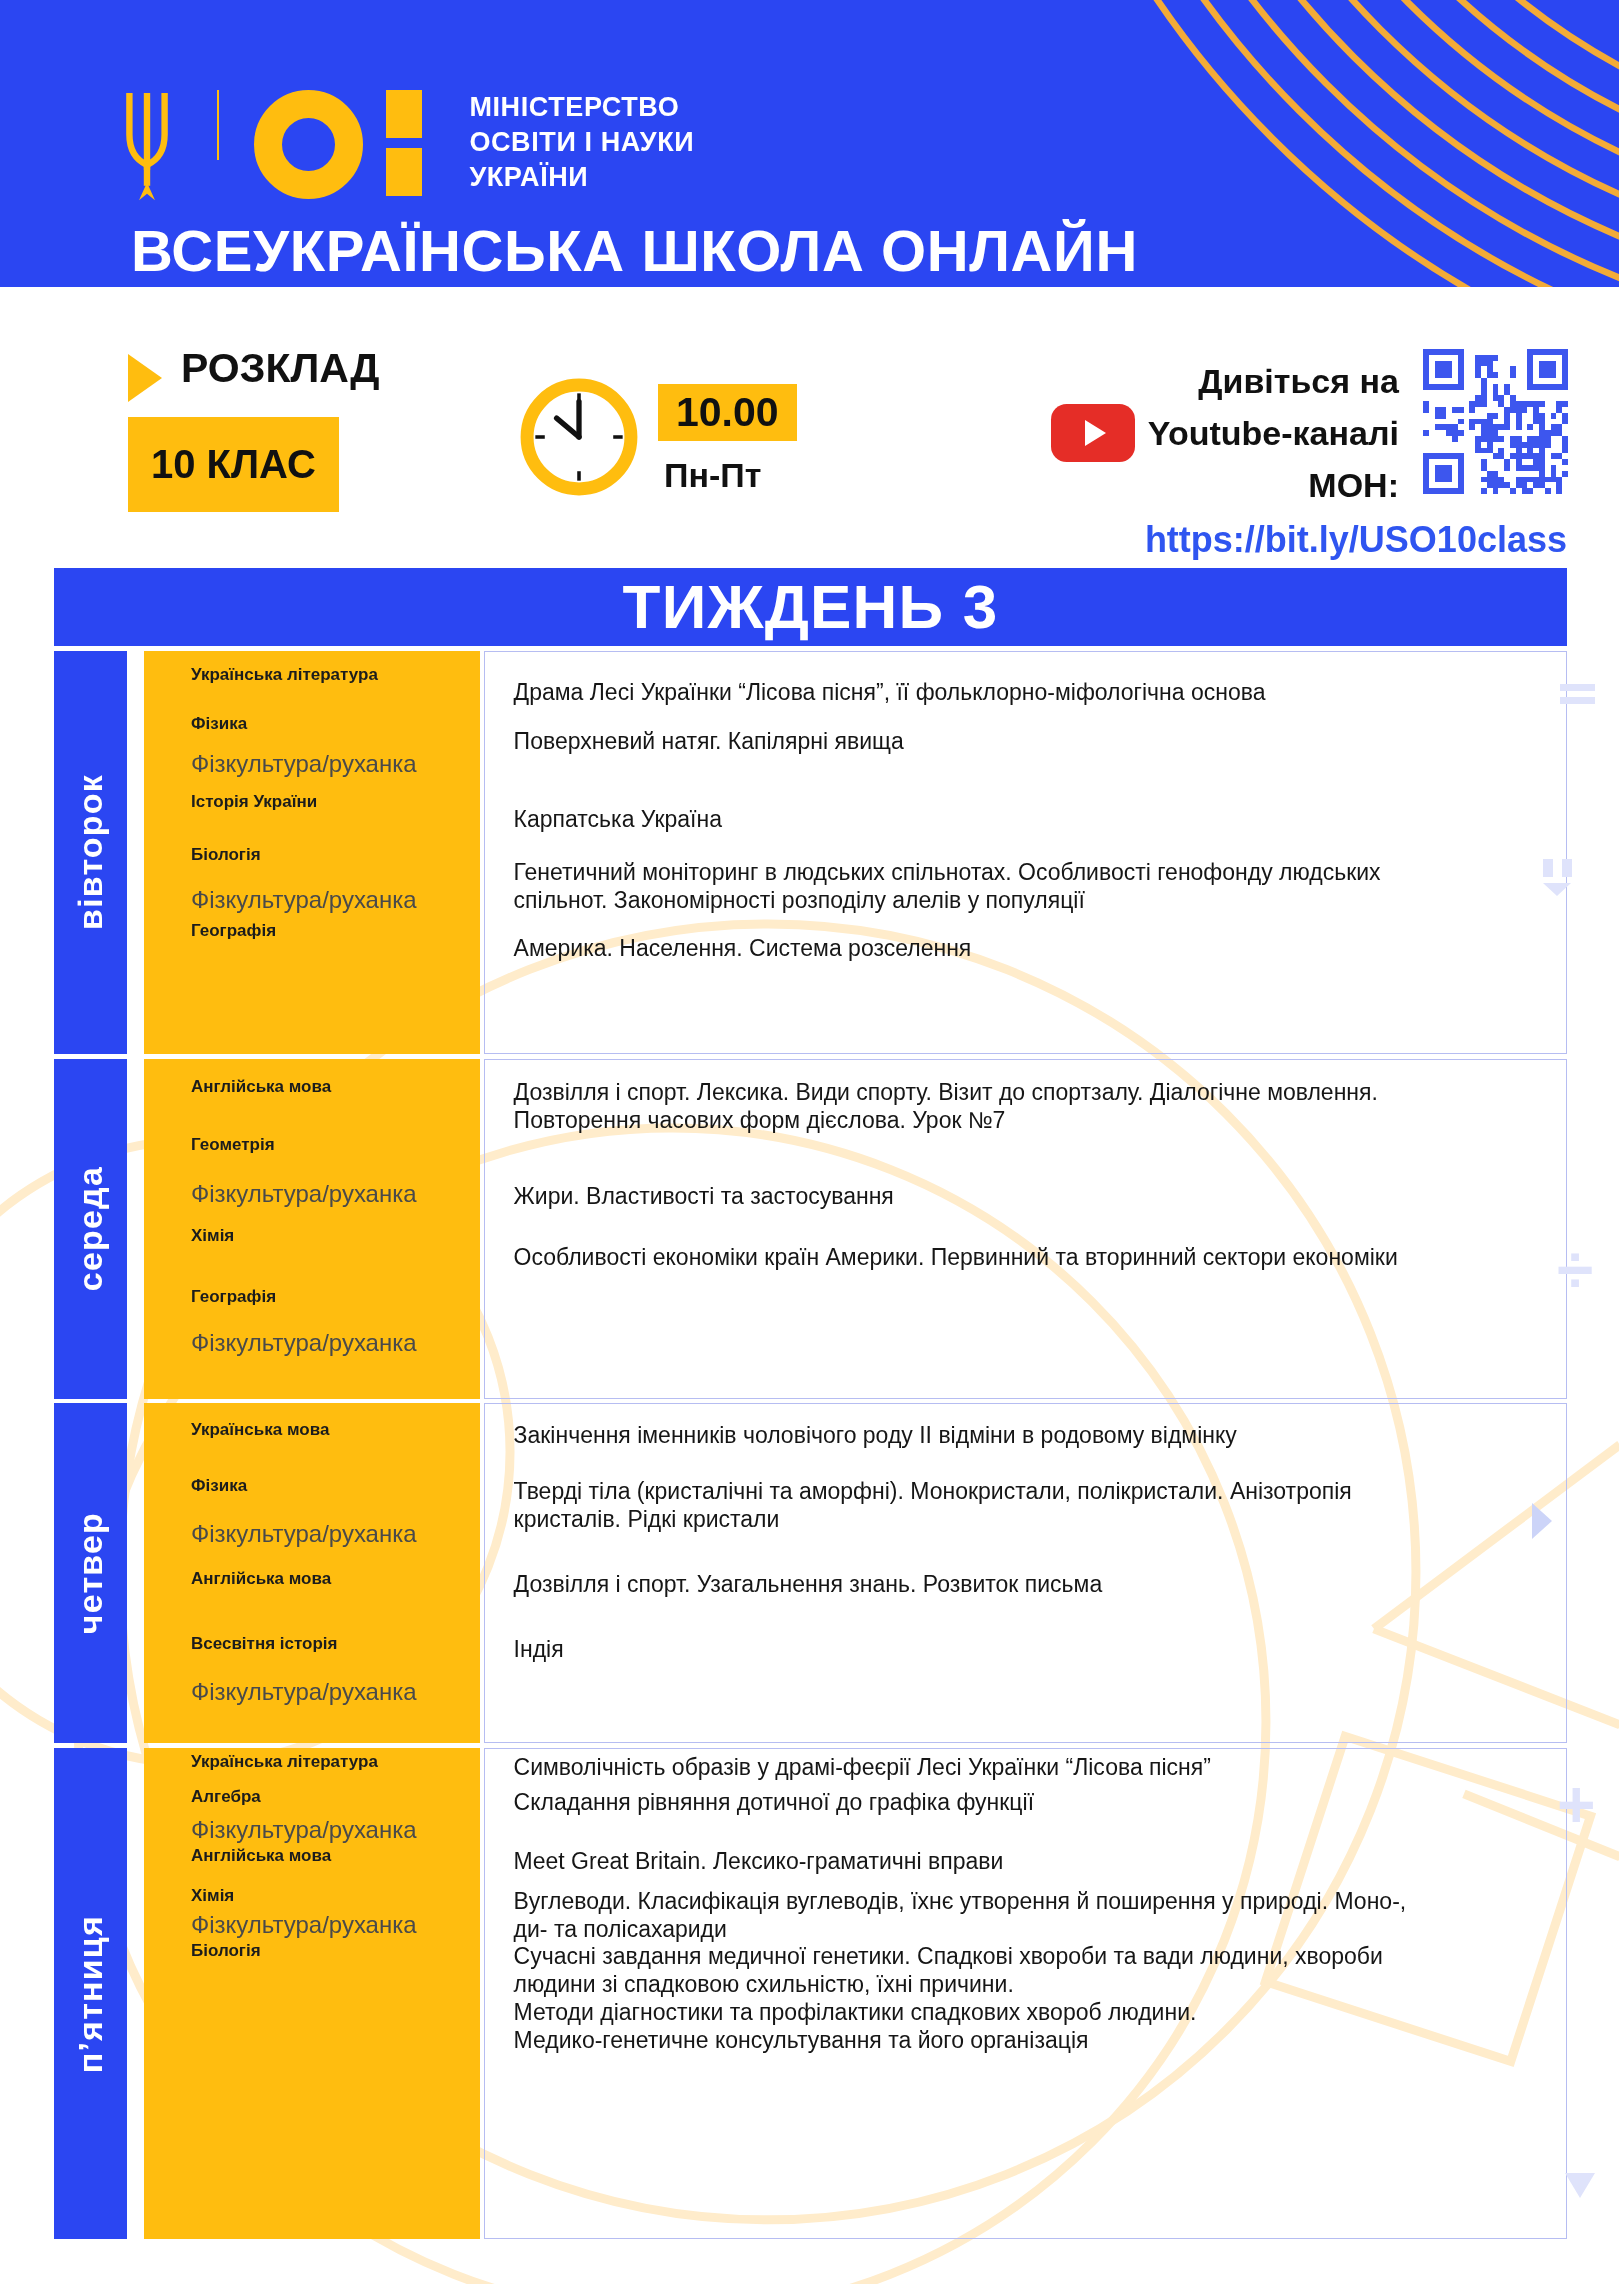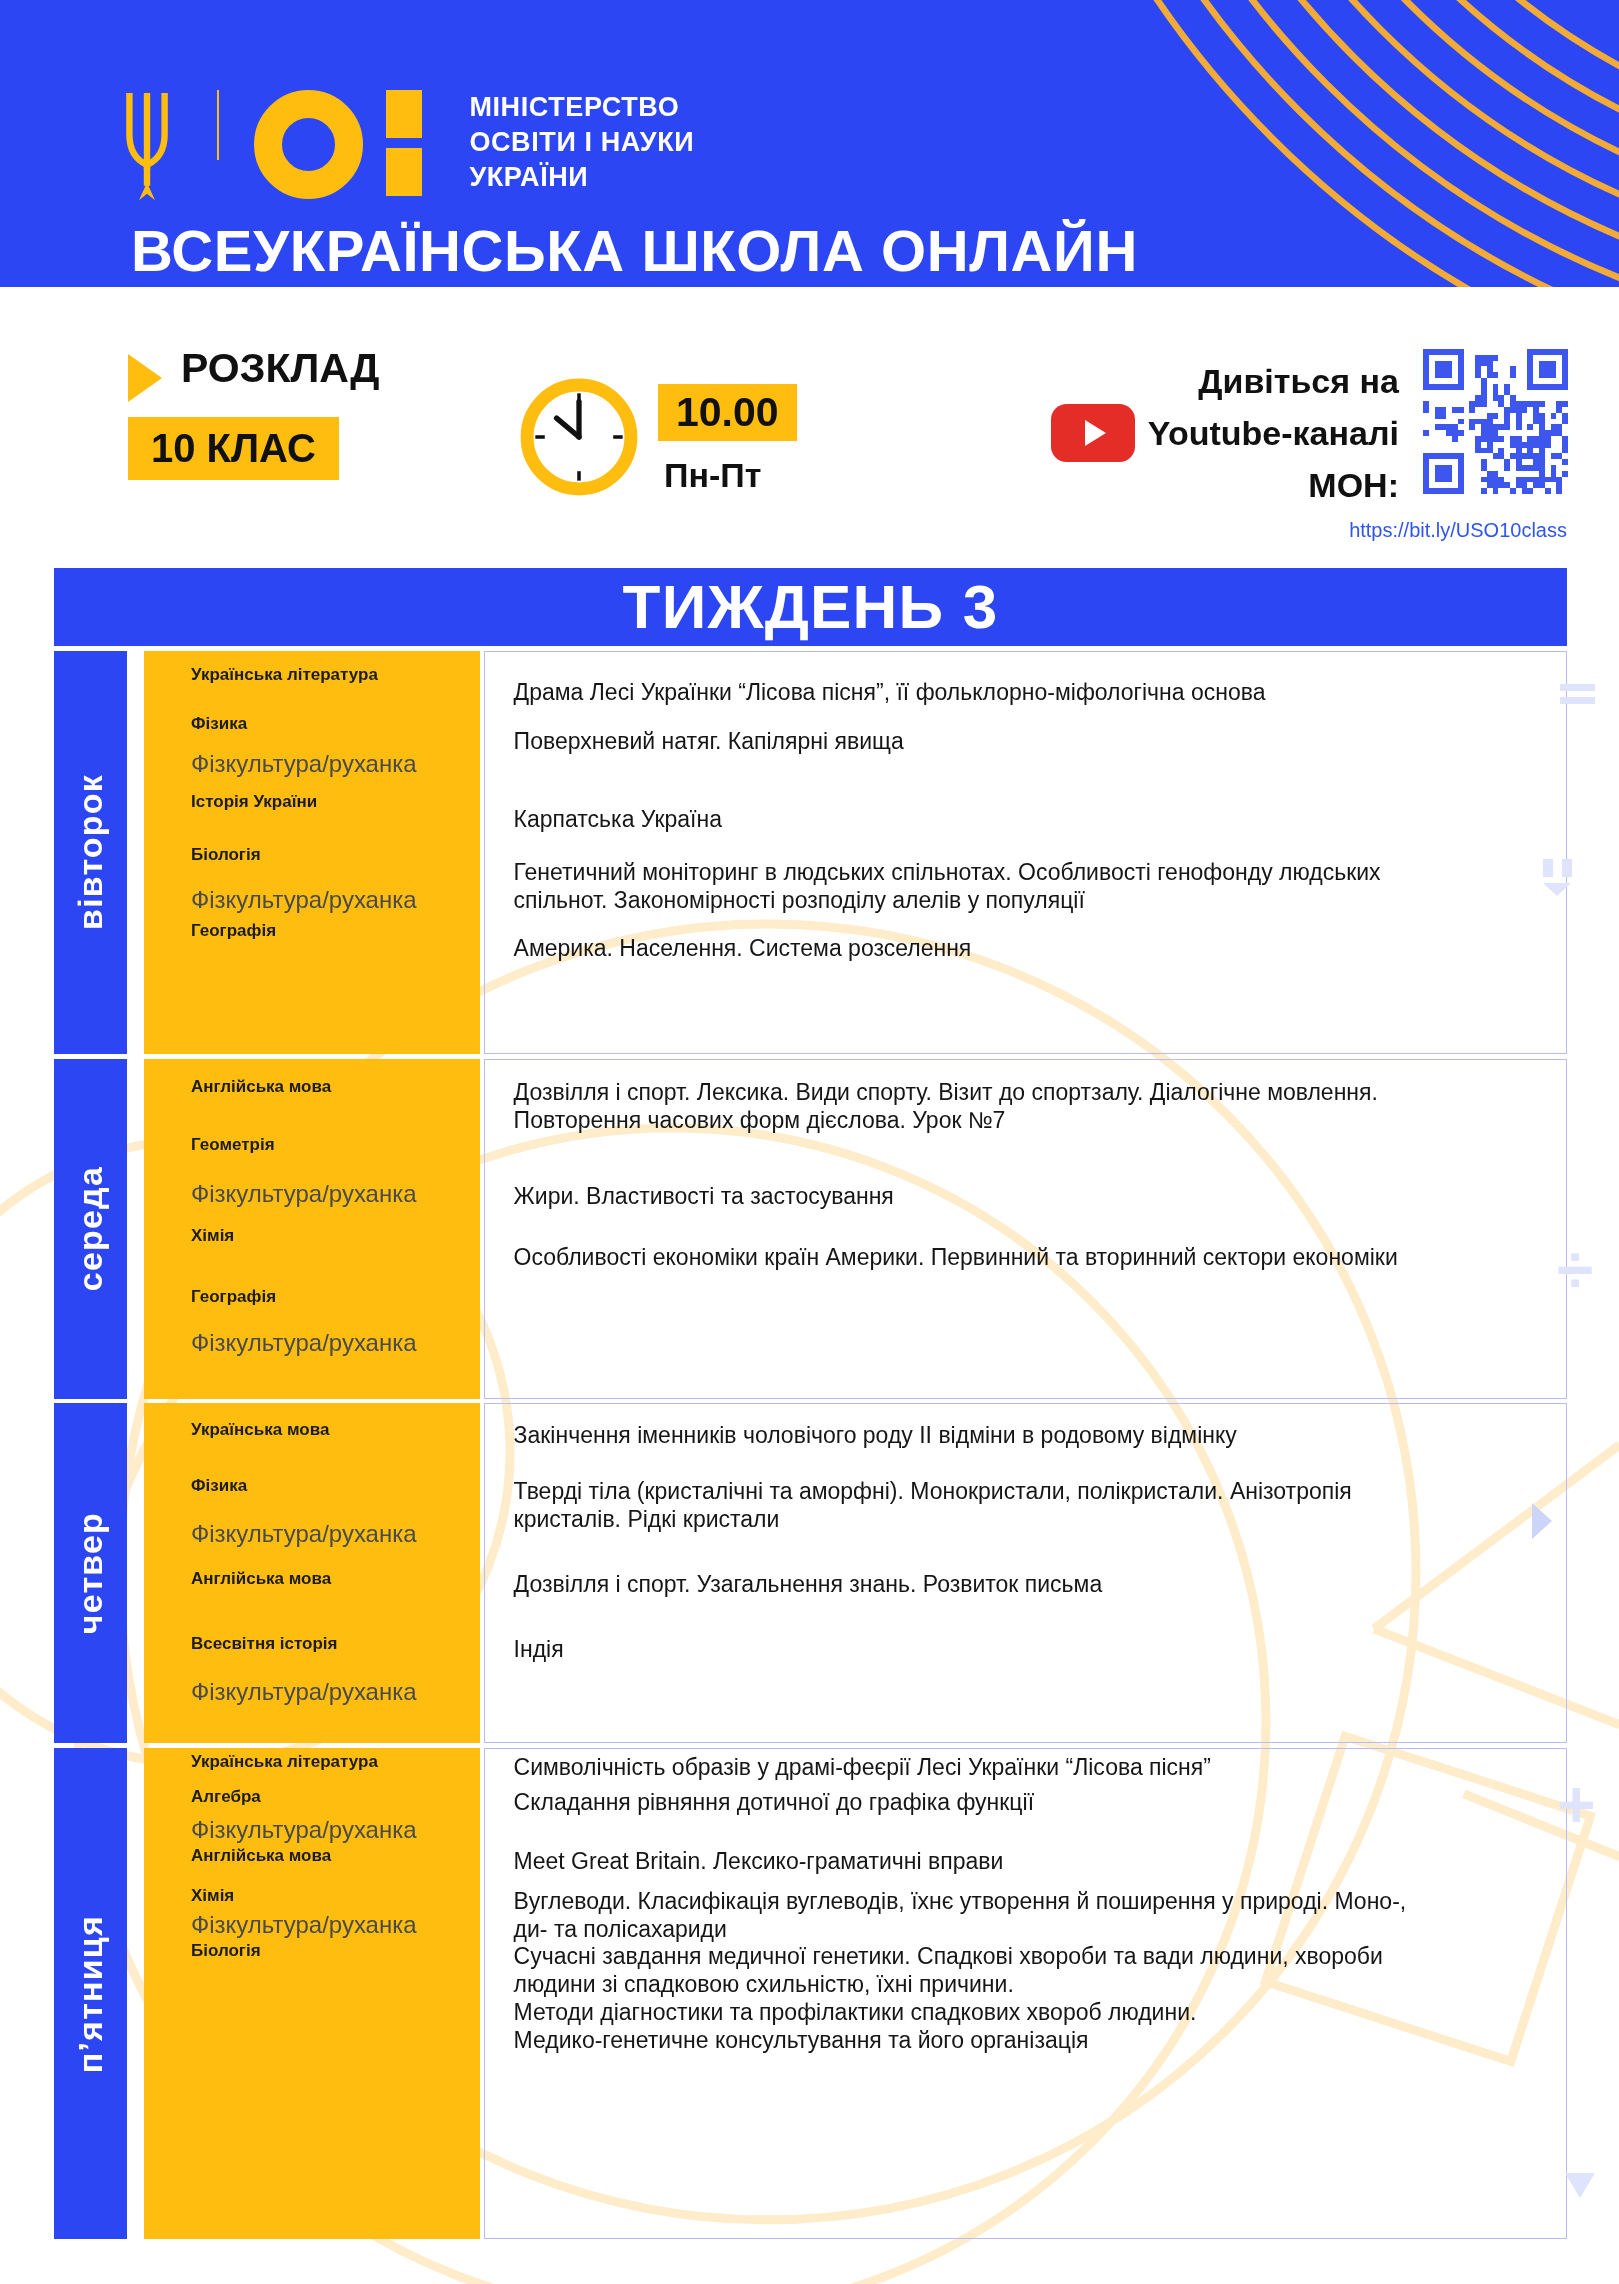--- a/index.html
+++ b/index.html
@@ -17,35 +17,35 @@
   .o-colon{display:flex;flex-direction:column;justify-content:space-between;height:106px;margin-left:23px;}
   .o-colon span{display:block;width:36px;height:48px;background:#FFBD0F;}
   .ministry{margin-left:47px;color:#fff;font-weight:800;font-size:27px;line-height:35px;letter-spacing:0.6px;}
   .main-title{position:absolute;left:131px;top:217px;font-size:58px;font-weight:800;color:#ffffff;letter-spacing:0.6px;white-space:nowrap;z-index:3;}
   
   .info{position:absolute;left:0;top:287px;width:1620px;height:281px;z-index:1;}
   .play-arrow{position:absolute;left:128px;top:67px;width:0;height:0;
               border-top:24px solid transparent;border-bottom:24px solid transparent;border-left:34px solid #FFBD0F;}
   .rozklad{position:absolute;left:181px;top:58px;font-size:41px;font-weight:800;color:#111;}
   .klas-box{position:absolute;left:128px;top:130px;background:#FFBD0F;color:#111;
-            font-size:40px;font-weight:800;padding:9px 23px;}
+            font-size:40px;font-weight:800;padding:25px 23px;}
   .clock{position:absolute;left:520px;top:91px;}
   .time-box{position:absolute;left:658px;top:97px;background:#FFBD0F;color:#111;
             font-size:41px;font-weight:800;padding:4.8px 18px;}
   .days-range{position:absolute;left:664px;top:169px;font-size:34px;font-weight:800;color:#111;}
   .watch{position:absolute;left:852px;top:71px;width:547px;text-align:right;color:#111;}
   .watch-l1{font-size:34px;font-weight:600;line-height:46px;}
   .watch-l2{font-size:34px;font-weight:600;line-height:46px;display:flex;align-items:center;justify-content:flex-end;gap:13.2px;}
   .yt-bold{font-weight:800;}
   .yt-icon{display:inline-block;width:84px;height:58px;background:#E52D27;border-radius:15.6px;position:relative;}
   .yt-icon:before{content:"";position:absolute;left:34px;top:15.6px;border-top:13.2px solid transparent;
                   border-bottom:13.2px solid transparent;border-left:21.6px solid #ffffff;}
   .watch-l3{font-size:34px;font-weight:600;line-height:46px;}
   .qr{position:absolute;left:1423px;top:62px;width:145px;height:145px;background:#ffffff;}
-  .link{position:absolute;right:53px;top:232px;font-size:20px;font-weight:400;color:#2F55F0;text-decoration:none;}
+  .link{position:absolute;right:53px;top:232px;font-size:36px;font-weight:700;color:#2F55F0;text-decoration:none;}
   
   .schedule{position:absolute;left:54px;top:568px;width:1513px;z-index:1;}
   .week-banner{height:78px;background:#2B46F2;color:#fff;font-size:62px;font-weight:800;
                text-align:center;line-height:78px;letter-spacing:1.2px;margin-bottom:4.8px;}
   .section{display:flex;margin-bottom:4.8px;}
   .day-col{width:73px;background:#2B46F2;display:flex;align-items:center;justify-content:center;margin-right:17px;}
   .day-col span{writing-mode:vertical-rl;transform:rotate(180deg);color:#fff;font-size:34px;font-weight:800;letter-spacing:1.2px;}
   .subj-col{width:336px;background:#FFBD0F;box-sizing:border-box;padding-left:47px;margin-right:3.6px;}
   .les-col{flex:1;box-sizing:border-box;border:1.2px solid #b6bdf2;background:transparent;
            padding-left:29px;padding-right:150px;}

